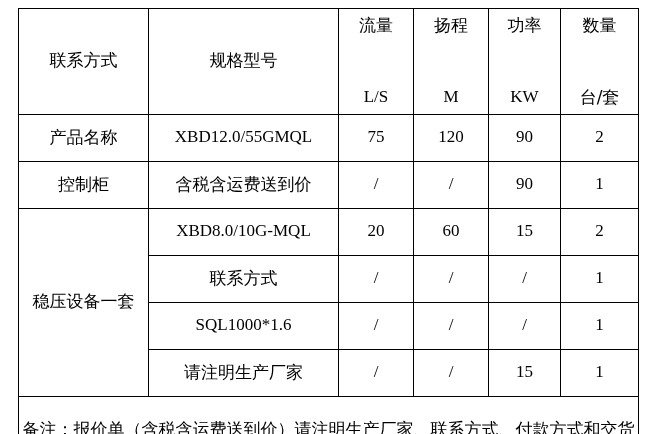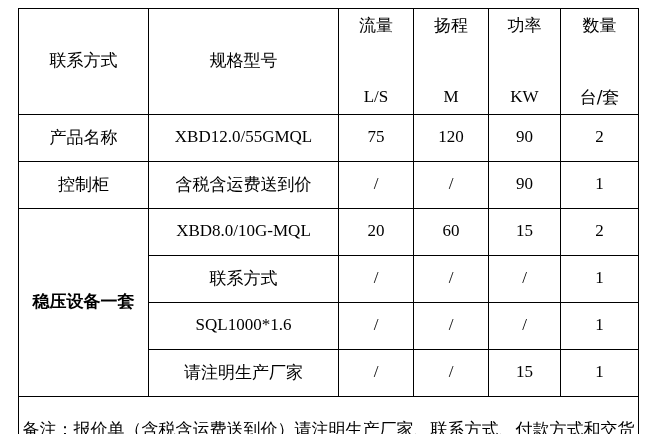--- a/index.html
+++ b/index.html
@@ -53,21 +53,20 @@
     line-height: 1.9;
     gap: 40px;
   }
   .hdr-two span { display: block; }
 
   .body-row td {
     height: 46px;
   }
   .vmerge {
     vertical-align: middle;
-    font-weight: bold;
   }
   .note-row td {
     height: 72px;
     text-align: left;
     font-size: 16.5px;
     padding: 6px 10px 6px 12px;
     line-height: 1.7;
   }
   .note-text {
     display: block;

